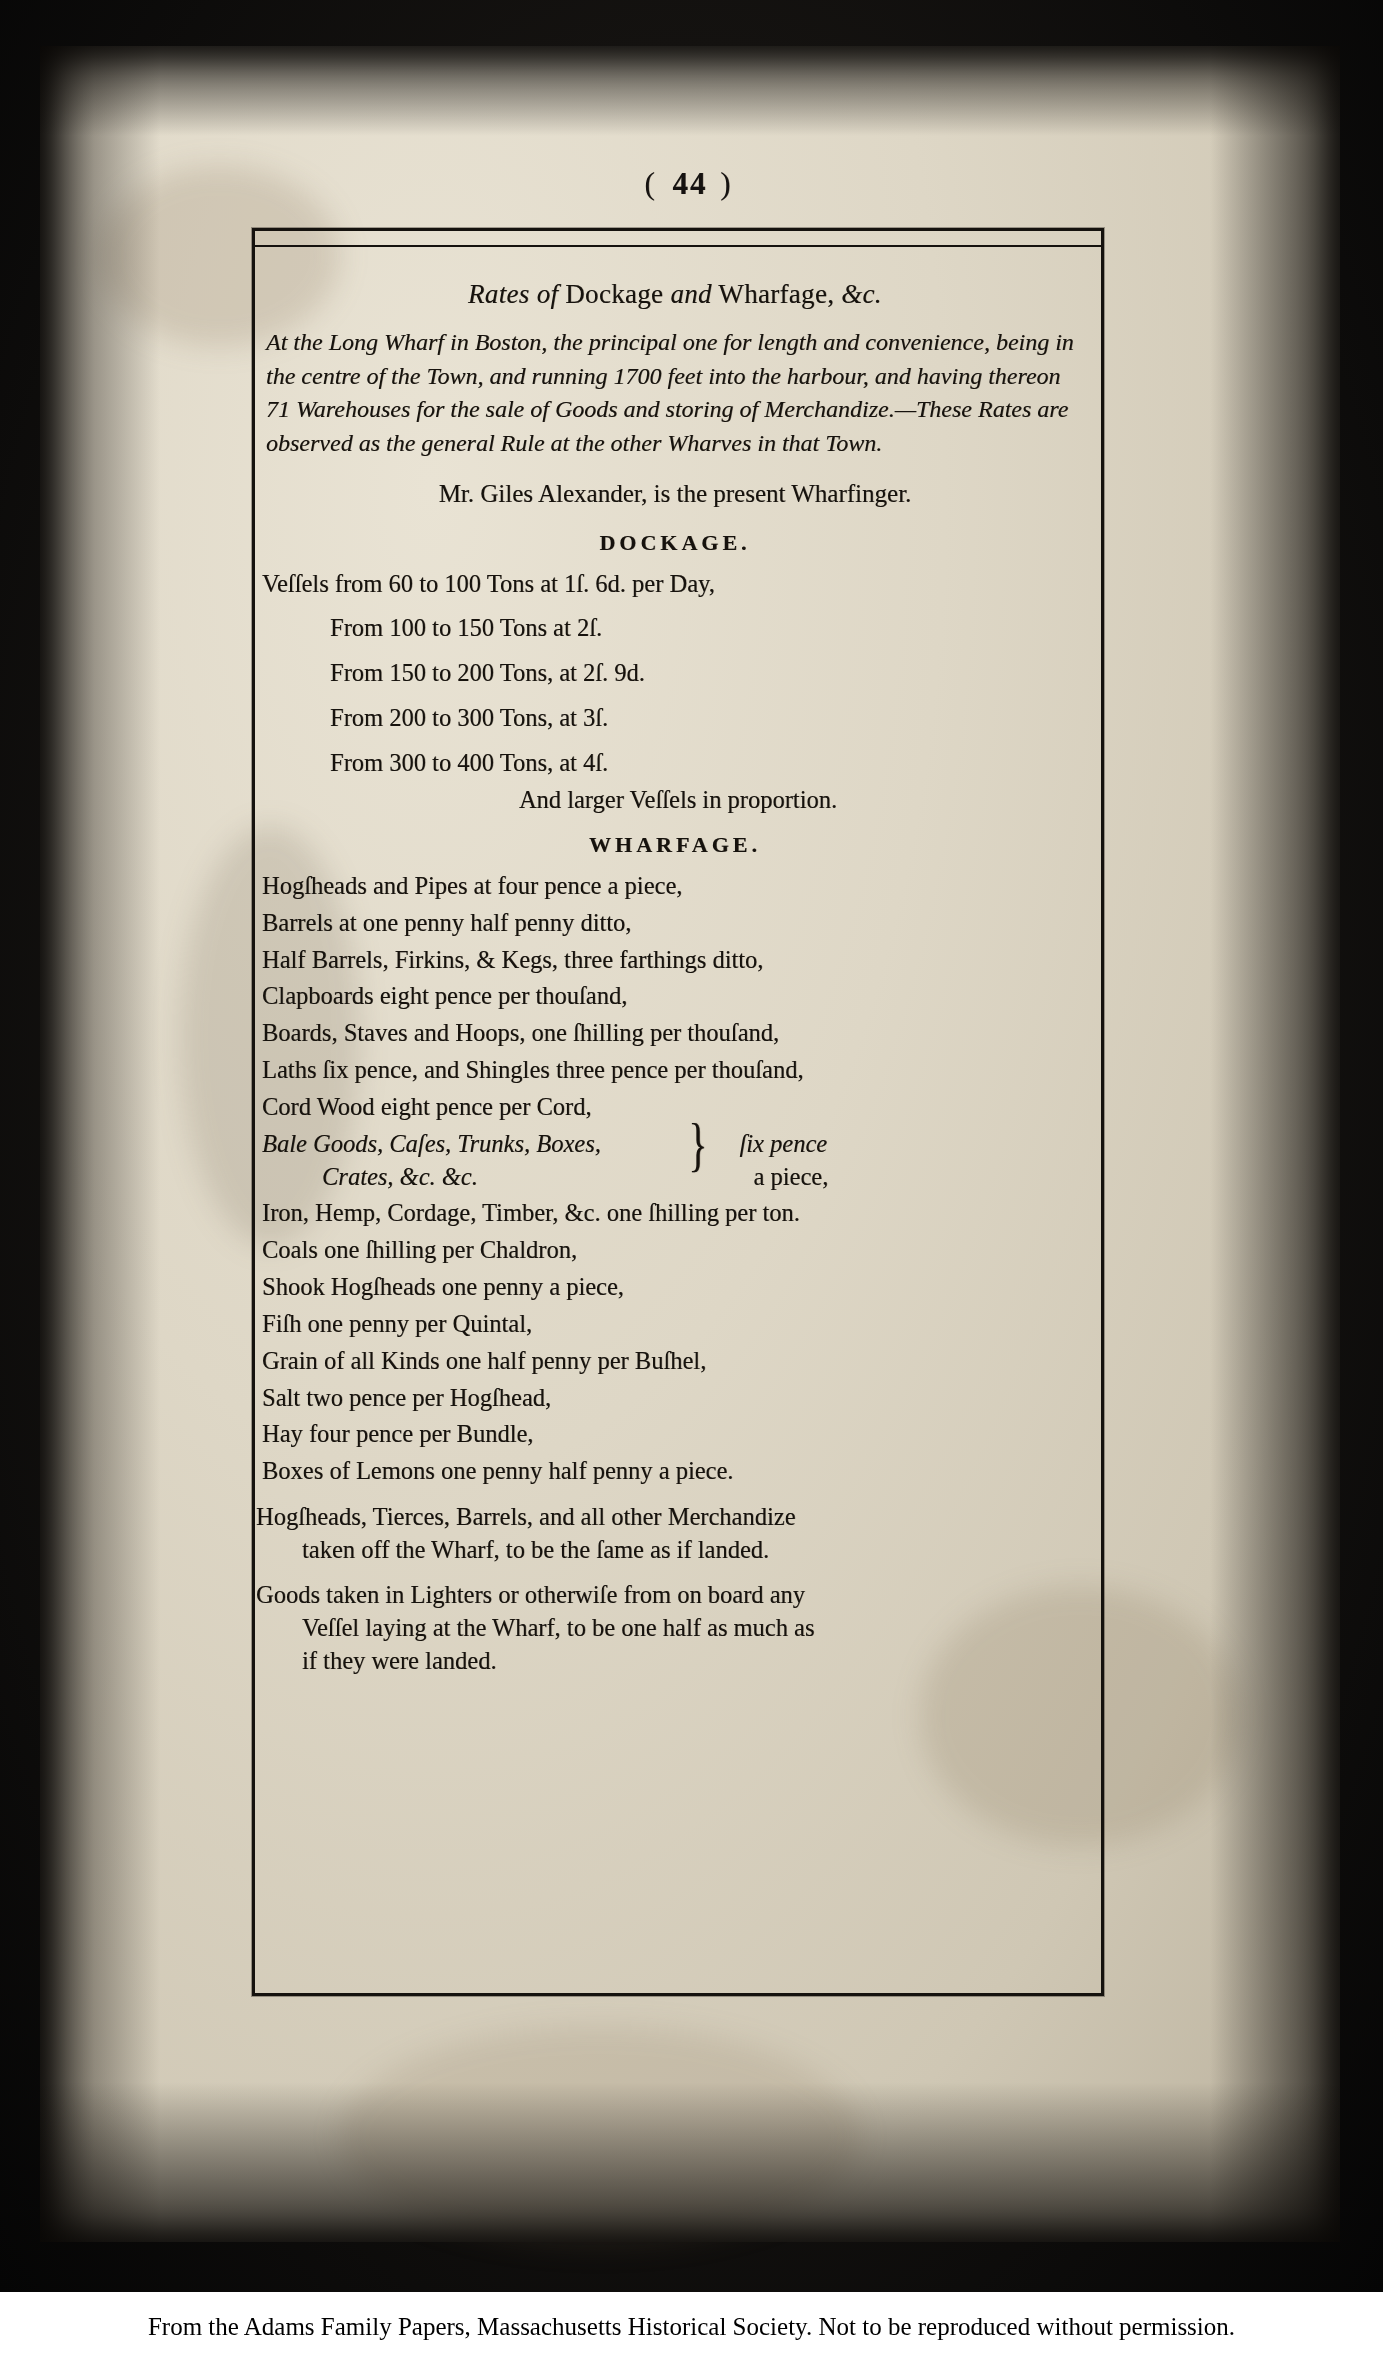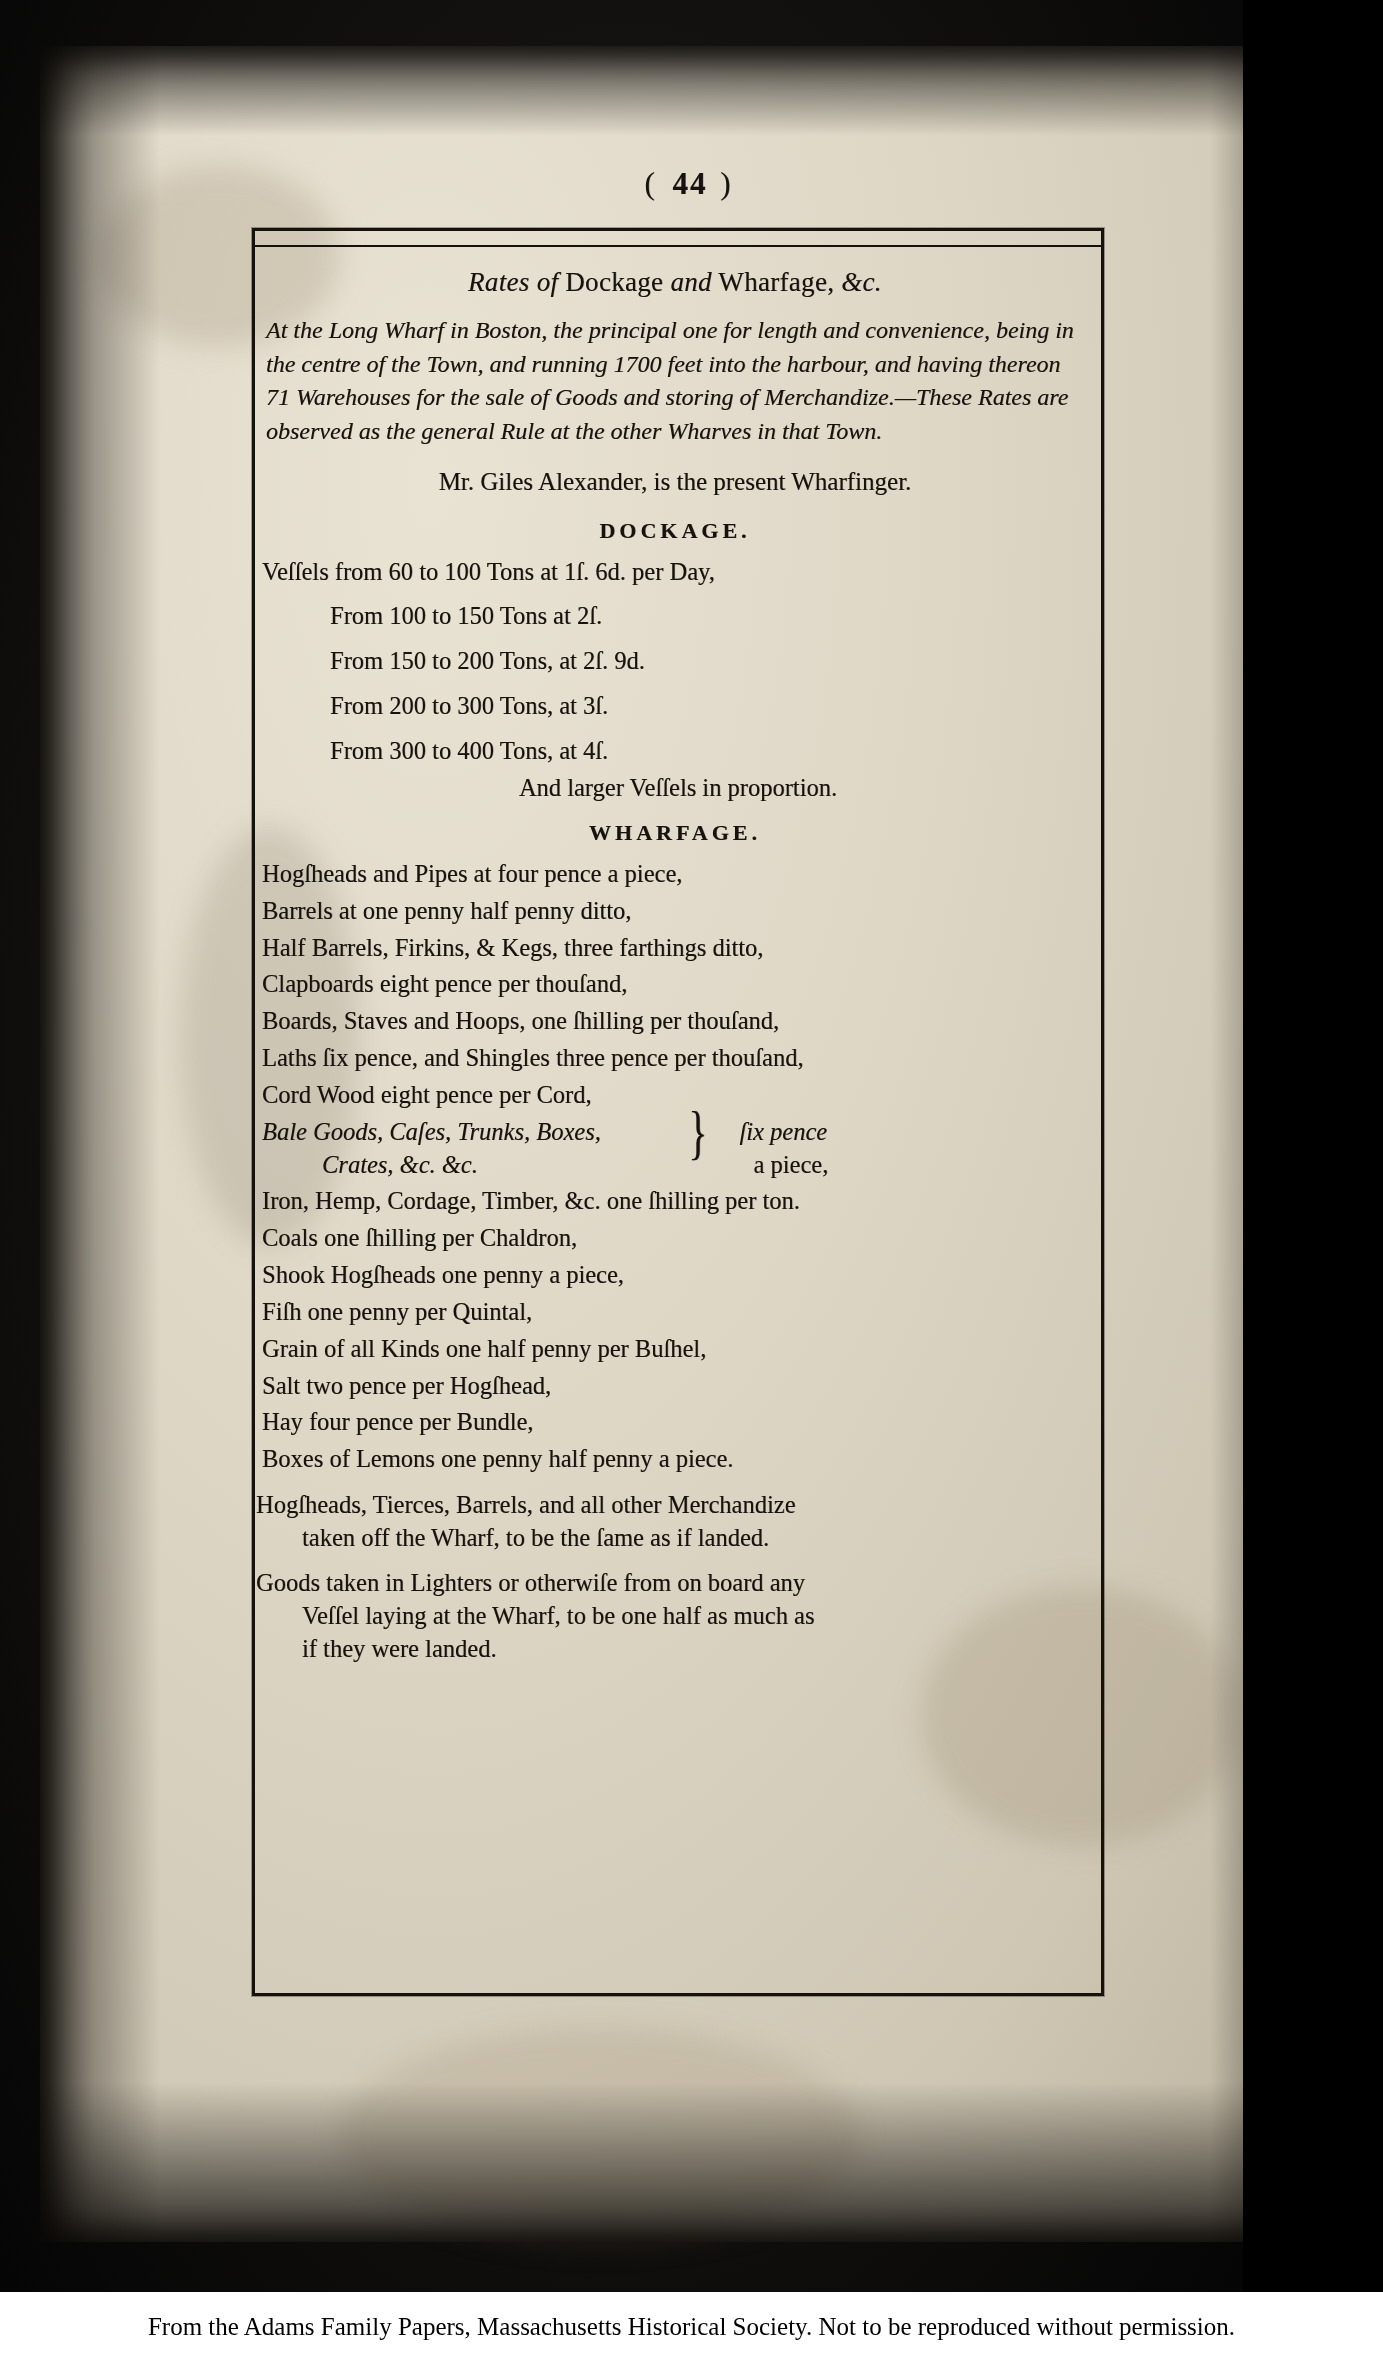--- a/index.html
+++ b/index.html
@@ -11,21 +11,21 @@
     width: 1383px;
     height: 2362px;
     overflow: hidden;
     font-family: "Liberation Serif", serif;
   }
 
   
   #scan {
     position: absolute;
     left: 0; top: 0;
-    width: 1243px;
+    width: 1383px;
     height: 2292px;
     background: #3b82f6;
     overflow: hidden;
   }
 
   
   #bed {
     position: absolute;
     left: 0; top: 0; right: 0; bottom: 0;
     background:
@@ -94,21 +94,21 @@
   #rulebox:before {
     content:"";
     position:absolute;
     left:-2px; top:14px; right:-2px;
     border-top: 2px solid #15120e;
   }
 
   #content {
     position: absolute;
     left: 216px;
-    top: 200px;
+    top: 212px;
     width: 838px;
     color: #16120d;
     font-size: 24.5px;
     line-height: 1.34;
   }
 
   .hdr {
     text-align: center;
     font-size: 27px;
     padding: 18px 0 8px 0;

